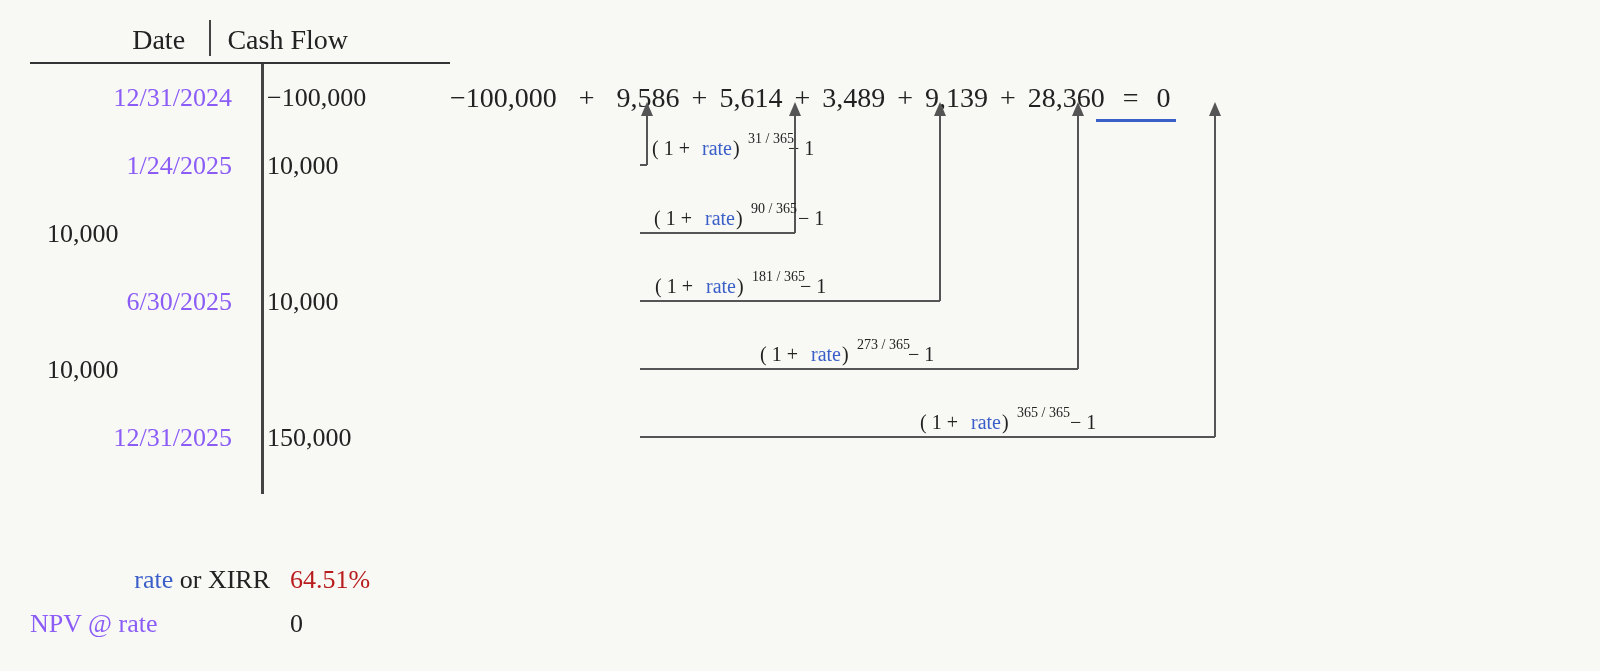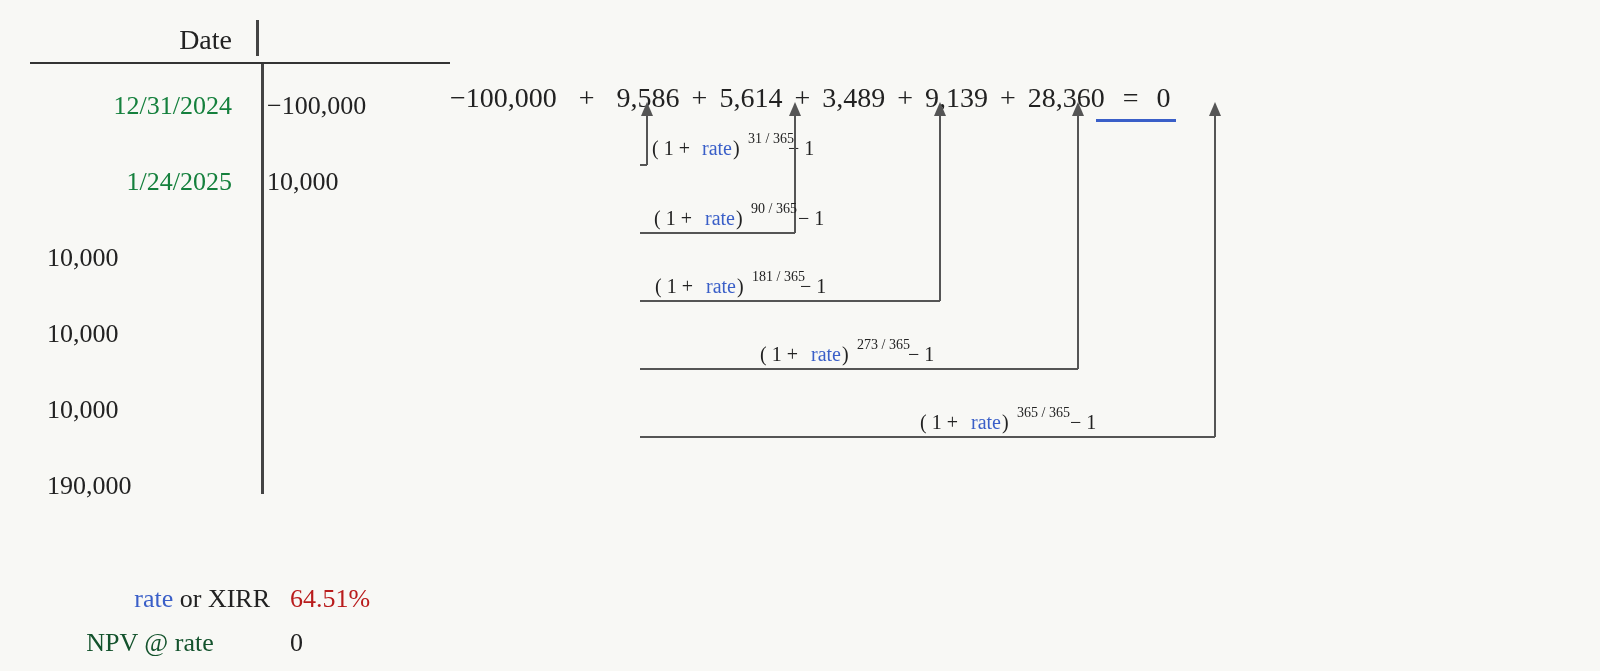--- a/index.html
+++ b/index.html
@@ -57,21 +57,21 @@
       align-items: center;
       height: 68px;
     }
 
     .col-date {
       width: 220px;
       text-align: right;
       padding-right: 18px;
       font-size: 26px;
       font-family: 'Segoe UI', cursive;
-      color: #15803d;
+      color: #8b5cf6;
     }
 
     .col-cf-val {
       width: 180px;
       padding-left: 14px;
       font-size: 26px;
       font-family: 'Segoe UI', cursive;
       color: #222;
     }
 
@@ -83,54 +83,57 @@
       bottom: 0;
       width: 3px;
       background: #444;
     }
   </style>
 </head>
 <body>
 
 <div class="main-container">
 
-  <div class="table-area" style="width:420px; position:relative;gap:8px;">
+  <div class="table-area" style="width:420px; position:relative;">
 
     <div class="header-row">
       <div class="col-date-header">Date</div>
       <div style="width:3px; background:#444; height:36px; margin:0 6px;"></div>
+      <div class="col-cf-header">Cash Flow</div>
     </div>
 
     <div class="vert-divider" style="top:44px; height:430px;"></div>
 
     <div class="data-row">
       <div class="col-date">12/31/2024</div>
       <div style="width:3px;"></div>
       <div class="col-cf-val">−100,000</div>
     </div>
     <div class="data-row">
       <div class="col-date">1/24/2025</div>
       <div style="width:3px;"></div>
       <div class="col-cf-val">10,000</div>
     </div>
     <div class="data-row">
       <div style="width:3px;"></div>
       <div class="col-cf-val">10,000</div>
     </div>
     <div class="data-row">
-      <div style="width:3px;"></div>
-      <div class="col-cf-val">10,000</div>
-    </div>
-    <div class="data-row">
-      <div style="width:3px;"></div>
-      <div class="col-cf-val">10,000</div>
-    </div>
-    <div class="data-row">
-      <div style="width:3px;"></div>
-      <div class="col-cf-val">190,000</div>
+      <div class="col-date">6/30/2025</div>
+      <div style="width:3px;"></div>
+      <div class="col-cf-val">10,000</div>
+    </div>
+    <div class="data-row">
+      <div style="width:3px;"></div>
+      <div class="col-cf-val">10,000</div>
+    </div>
+    <div class="data-row">
+      <div class="col-date">12/31/2025</div>
+      <div style="width:3px;"></div>
+      <div class="col-cf-val">150,000</div>
     </div>
 
   </div>
 
   <div style="position:absolute; top:0; left:0; width:1560px; height:530px;">
 
     <div style="position:absolute; top:62px; left:420px; display:flex; align-items:center; font-size:28px; font-family:'Segoe UI',cursive; color:#222; white-space:nowrap;">
       <span>−100,000</span>
       <span style="margin:0 22px;">+</span>
       <span>9,586</span>
@@ -199,27 +202,27 @@
       <text x="890" y="409" font-size="20" font-family="'Segoe UI',cursive" fill="#222">( 1 + </text>
       <text x="941" y="409" font-size="20" font-family="'Segoe UI',cursive" fill="#3a5fc8">rate</text>
       <text x="972" y="409" font-size="20" font-family="'Segoe UI',cursive" fill="#222"> )</text>
       <text x="987" y="397" font-size="14" font-family="'Segoe UI',cursive" fill="#222">365 / 365</text>
       <text x="1040" y="409" font-size="20" font-family="'Segoe UI',cursive" fill="#222"> − 1</text>
 
     </svg>
 
   </div>
 
-  <div style="position:absolute; top:545px; left:0px;margin-top:19px;">
+  <div style="position:absolute; top:545px; left:0px;">
     <div style="display:flex; align-items:center; margin-bottom:14px; font-size:26px; font-family:'Segoe UI',cursive;">
       <div style="width:260px; text-align:right; padding-right:20px;">
         <span style="color:#3a5fc8;">rate</span>
         <span style="color:#222;"> or XIRR</span>
       </div>
       <div style="color:#b91c1c;">64.51%</div>
     </div>
     <div style="display:flex; align-items:center; font-size:26px; font-family:'Segoe UI',cursive;">
-      <div style="width:260px; text-align:center; padding-right:20px; color:#14532d;">NPV @ rate</div>
+      <div style="width:260px; text-align:left; padding-right:20px; color:#8b5cf6;">NPV @ rate</div>
       <div style="color:#222;">0</div>
     </div>
   </div>
 
 </div>
 
 </body></html>

